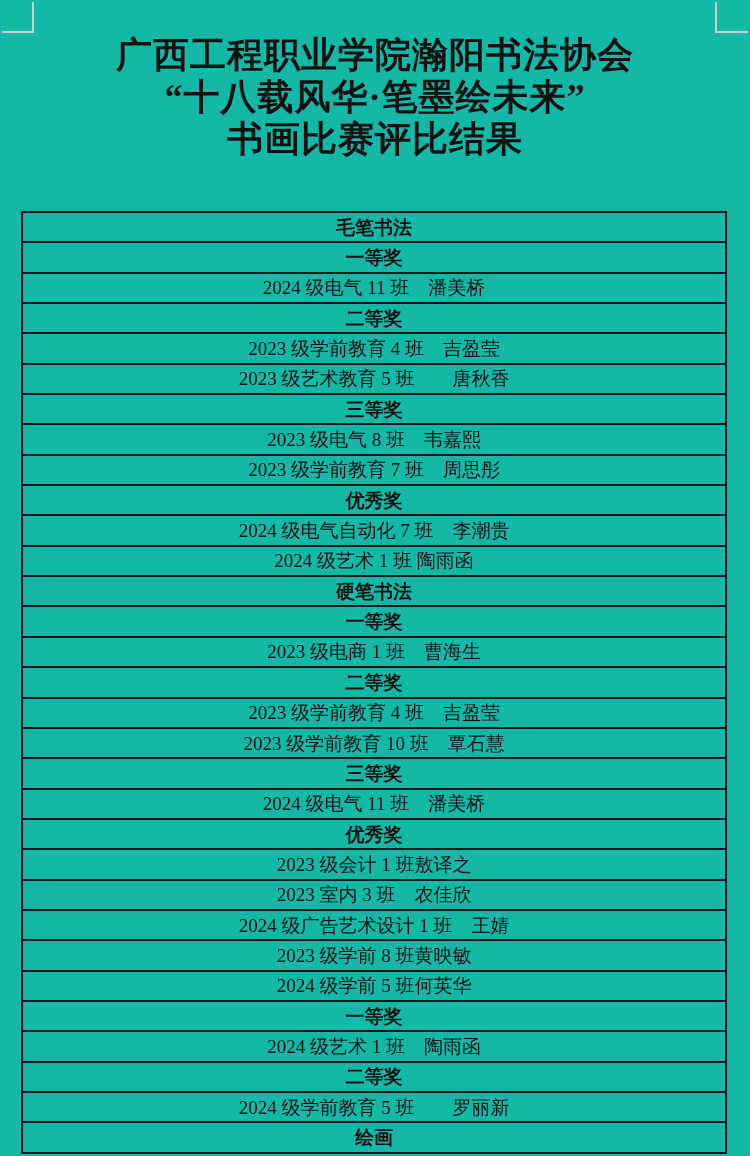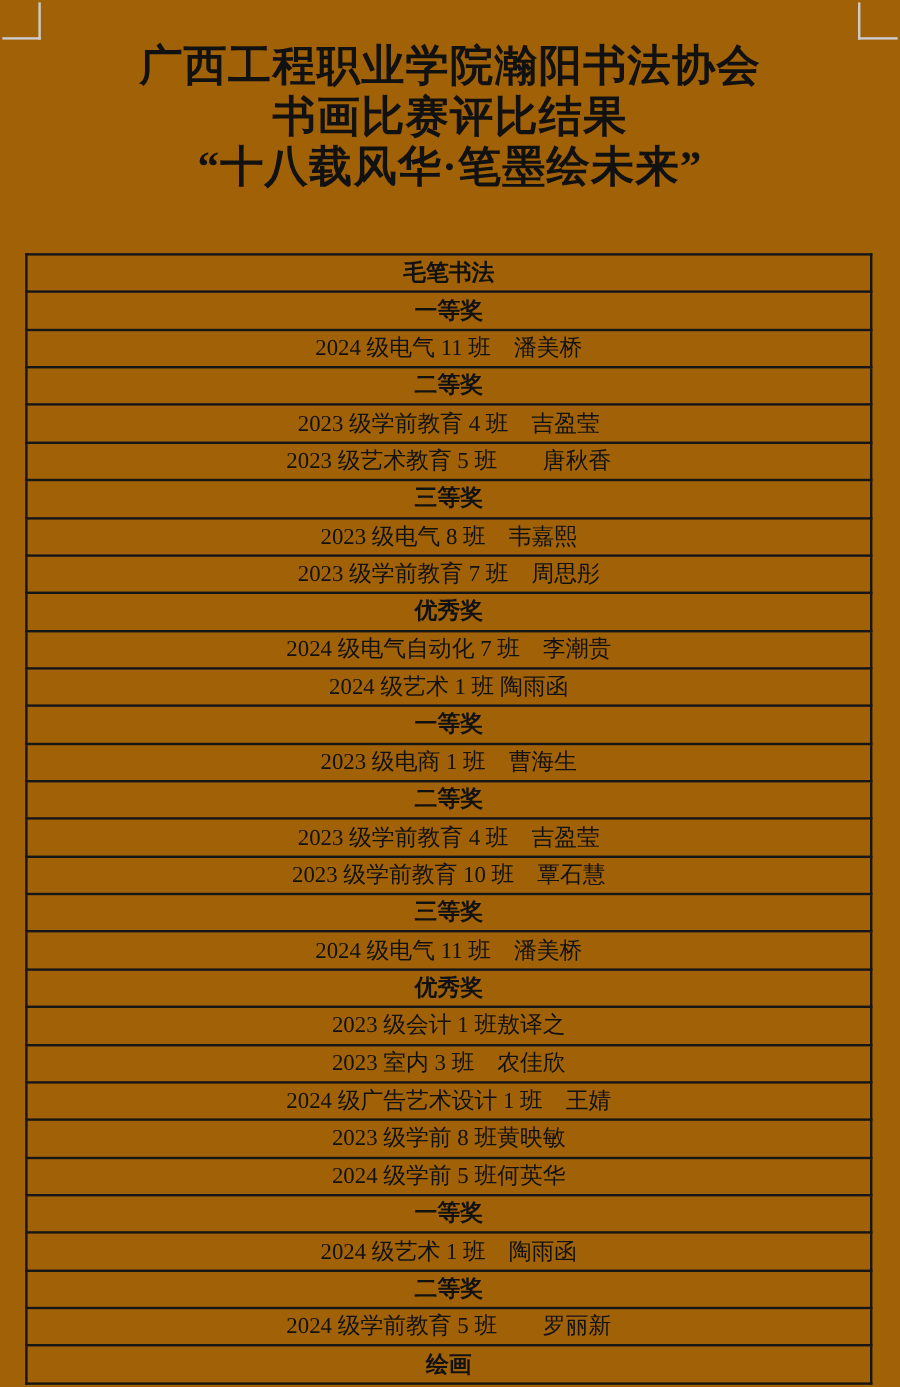--- a/index.html
+++ b/index.html
@@ -1,20 +1,20 @@
 <!DOCTYPE html>
 <html><head>
 <meta charset="utf-8">
 <style>
   html, body { margin: 0; padding: 0; }
   .page {
     position: relative;
     width: 750px;
     height: 1156px;
-    background: #a16207;
+    background: #14b8a6;
     overflow: hidden;
     font-family: "Liberation Serif", "DejaVu Serif", serif;
     color: #111111;
   }
   
   .crop { position: absolute; top: 2px; }
   .crop-left {
     left: 2px; width: 30px; height: 29px;
     border-right: 2px solid #cccccc;
     border-bottom: 2px solid #cccccc;
@@ -59,22 +59,22 @@
 </head>
 <body>
 
 <div class="page">
 
   <div class="crop crop-left"></div>
   <div class="crop crop-right"></div>
 
   <div class="title">
     <div>广西工程职业学院瀚阳书法协会</div>
+    <div>“十八载风华·笔墨绘未来”</div>
     <div>书画比赛评比结果</div>
-    <div>“十八载风华·笔墨绘未来”</div>
   </div>
 
   <div class="table-wrap">
     <table class="results">
       <tbody id="results-body">
           <tr>
             <td class="bold">毛笔书法</td>
           </tr>
           <tr>
             <td class="bold">一等奖</td>
@@ -101,20 +101,23 @@
             <td>2023 级学前教育 7 班　周思彤</td>
           </tr>
           <tr>
             <td class="bold">优秀奖</td>
           </tr>
           <tr>
             <td>2024 级电气自动化 7 班　李潮贵</td>
           </tr>
           <tr>
             <td>2024 级艺术 1 班 陶雨函</td>
+          </tr>
+          <tr>
+            <td class="bold">硬笔书法</td>
           </tr>
           <tr>
             <td class="bold">一等奖</td>
           </tr>
           <tr>
             <td>2023 级电商 1 班　曹海生</td>
           </tr>
           <tr>
             <td class="bold">二等奖</td>
           </tr>

